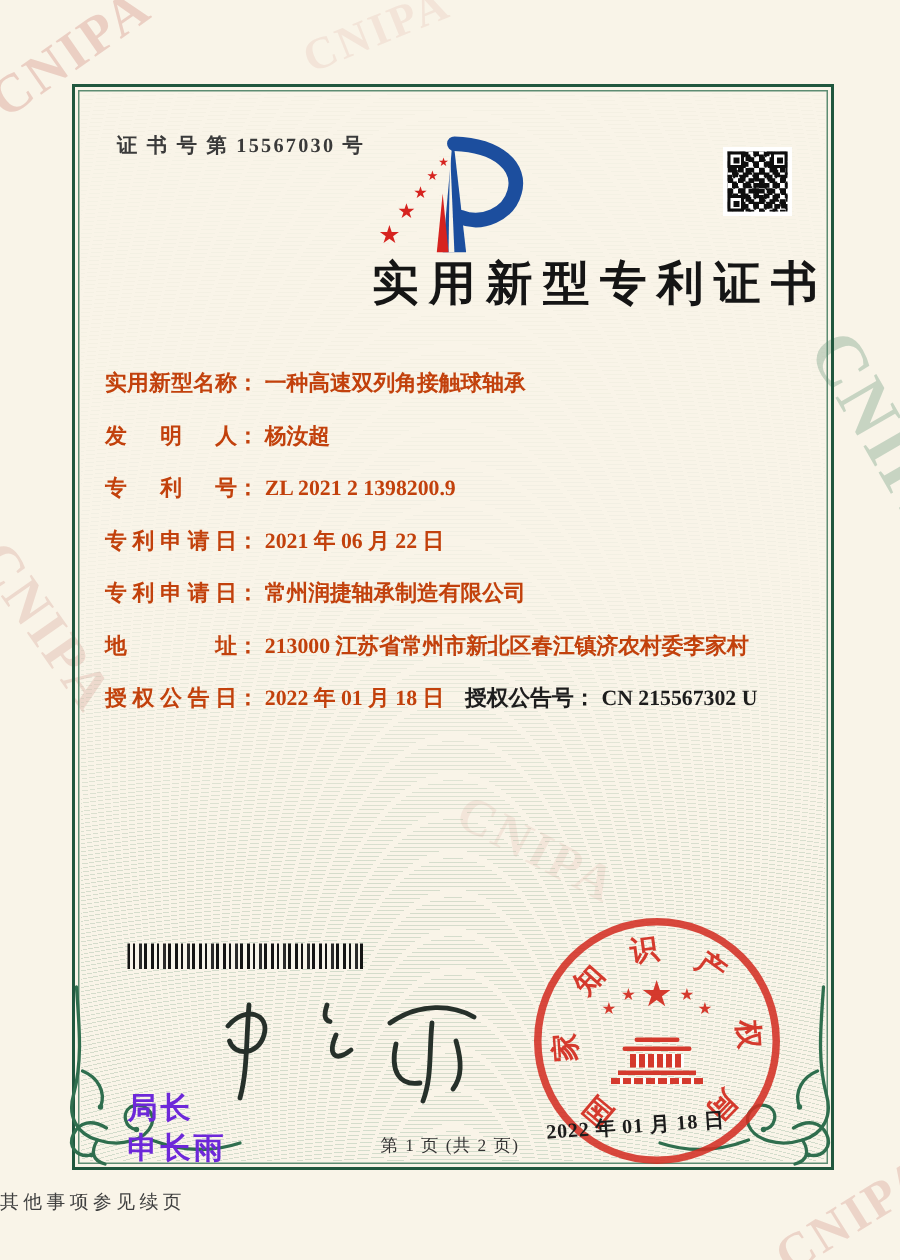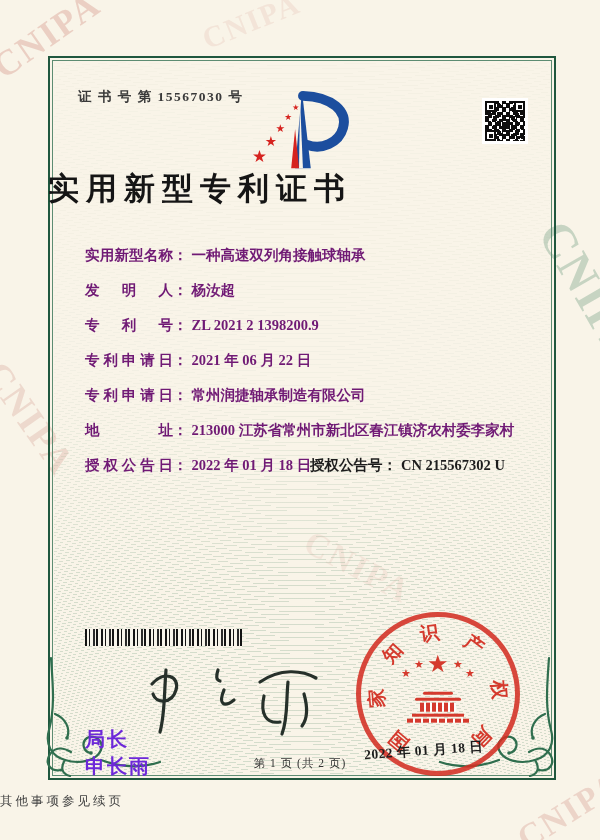--- a/index.html
+++ b/index.html
@@ -35,24 +35,24 @@
            letter-spacing:1.5px;color:#3a3a3a;font-weight:700;}
   .qr{position:absolute;left:482px;top:98px;width:46px;height:46px;background:#fff;z-index:3;}
   .qr-noise{position:absolute;inset:3px;
      background:
        repeating-conic-gradient(#0e0e0e 0% 25%, transparent 0% 50%) 0 0/7px 7px,
        repeating-conic-gradient(transparent 0% 25%, #0e0e0e 0% 45%, transparent 0% 50%) 3px 2px/9px 9px;}
   .qr-finder{position:absolute;width:11px;height:11px;border:2.5px solid #0e0e0e;background:#fff;box-sizing:border-box;}
   .qr-finder::after{content:"";position:absolute;inset:1.5px;background:#0e0e0e;}
   .qr-finder.tl{left:3px;top:3px;} .qr-finder.tr{right:3px;top:3px;} .qr-finder.bl{left:3px;bottom:3px;}
   .logo{position:absolute;left:246px;top:88px;width:108px;height:86px;z-index:3;}
-  .page-title{position:absolute;left:48px;top:168px;width:504px;text-align:left;z-index:3;
+  .page-title{position:absolute;left:48px;top:168px;width:504px;text-align:right;z-index:3;
       font-size:31px;font-weight:700;letter-spacing:7px;color:#151515;}
   
-  .field-row{position:absolute;left:85px;z-index:3;font-size:14.5px;font-weight:600;color:#701a75;white-space:nowrap;}
+  .field-row{position:absolute;left:70px;z-index:3;font-size:14.5px;font-weight:600;color:#c2410c;white-space:nowrap;}
   .flabel{display:inline-block;width:88px;text-align:justify;text-align-last:justify;}
   .colon{margin-right:4px;}
   .grant-no{position:absolute;left:310px;top:456px;z-index:3;font-size:14.5px;font-weight:600;color:#1d1d1d;white-space:nowrap;}
   
   .paras{position:absolute;left:80px;top:486px;width:440px;z-index:3;}
   .paras p{margin:0;font-size:13.5px;line-height:22.5px;text-indent:2em;
       text-align:justify;color:#232323;}
   
   .barcode{position:absolute;left:85px;top:629px;width:157px;height:17px;z-index:3;
      background:repeating-linear-gradient(90deg,

